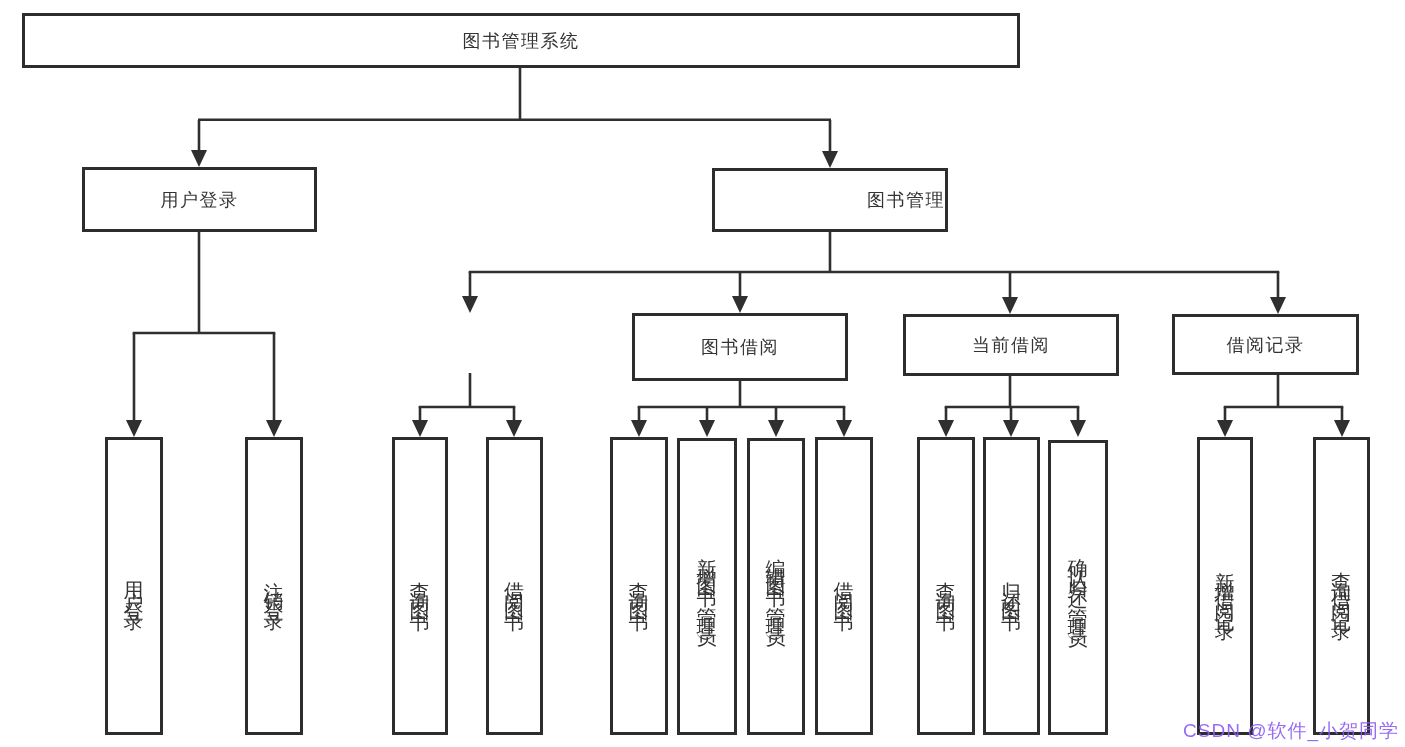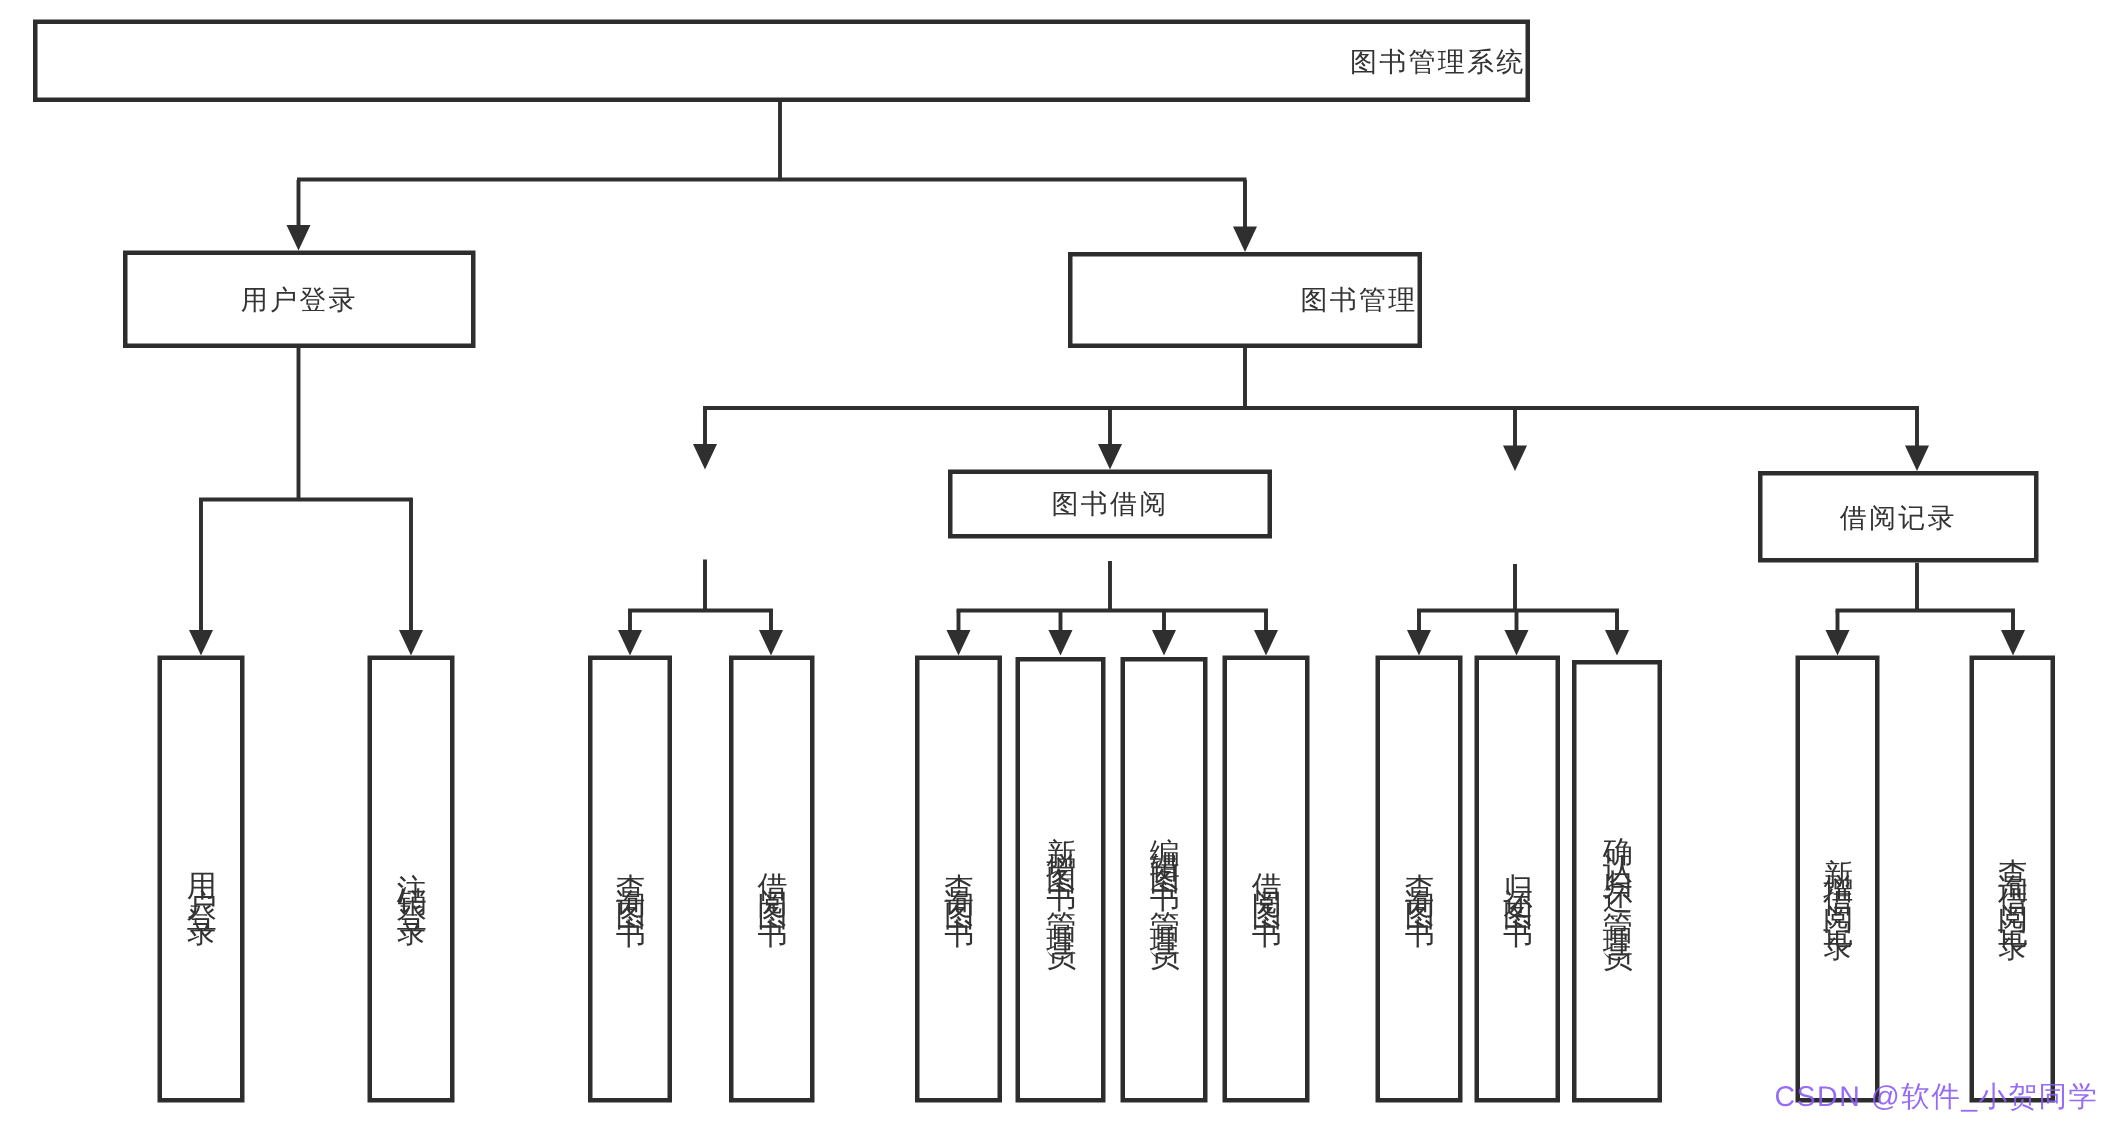--- a/index.html
+++ b/index.html
@@ -100,33 +100,36 @@
          M699 420 L715 420 L707 437 Z
          M768 420 L784 420 L776 437 Z
          M836 420 L852 420 L844 437 Z
          M938 420 L954 420 L946 437 Z
          M1003 420 L1019 420 L1011 437 Z
          M1070 420 L1086 420 L1078 437 Z
          M1217 420 L1233 420 L1225 437 Z
          M1334 420 L1350 420 L1342 437 Z"></path>
   </svg>
 
-  <div class="node hnode root-node" style="left:22px; top:13px; width:998px; height:55px;justify-content:flex-end;">
+  <div class="node hnode root-node" style="left:22px; top:13px; width:998px; height:55px;">
     <span>图书管理系统</span>
   </div>
 
   <div class="node hnode" style="left:82px; top:167px; width:235px; height:65px;">
     <span>用户登录</span>
   </div>
   <div class="node hnode" style="left:712px; top:168px; width:236px; height:64px;justify-content:flex-end;">
     <span>图书管理</span>
   </div>
 
-  <div class="node hnode" style="left:632px; top:313px; width:216px; height:46px;">
+  <div class="node hnode" style="left:632px; top:313px; width:216px; height:68px;">
     <span>图书借阅</span>
+  </div>
+  <div class="node hnode" style="left:903px; top:314px; width:216px; height:62px;">
+    <span>当前借阅</span>
   </div>
   <div class="node hnode" style="left:1172px; top:314px; width:187px; height:61px;">
     <span>借阅记录</span>
   </div>
 
   <div class="node vnode" style="left:105px; top:437px; width:58px; height:298px;">
     <span>用户登录</span>
   </div>
   <div class="node vnode" style="left:245px; top:437px; width:58px; height:298px;">
     <span>注销登录</span>

